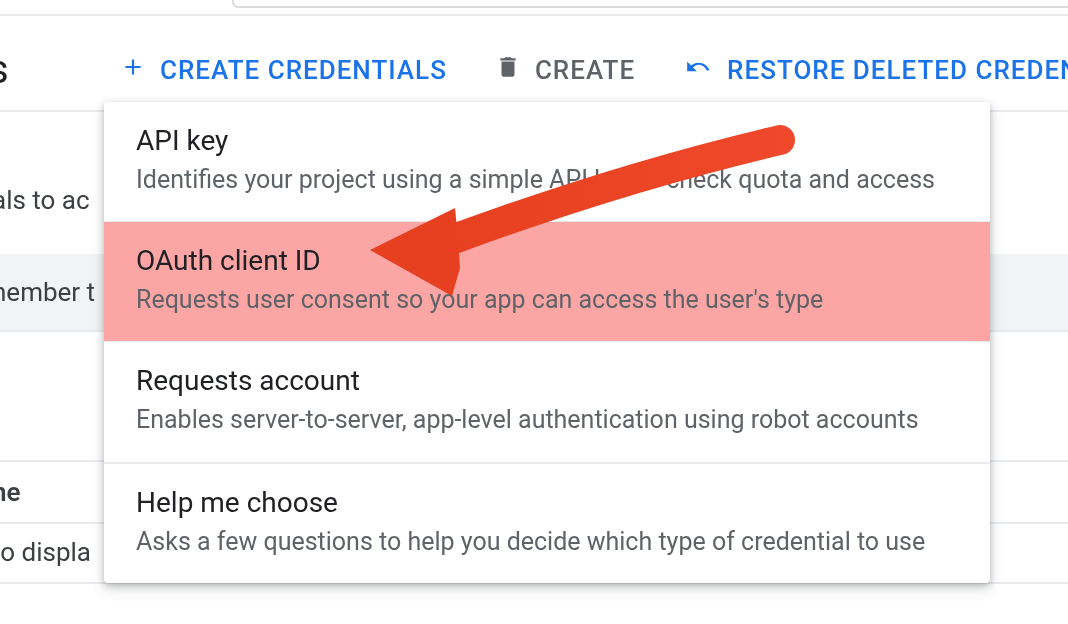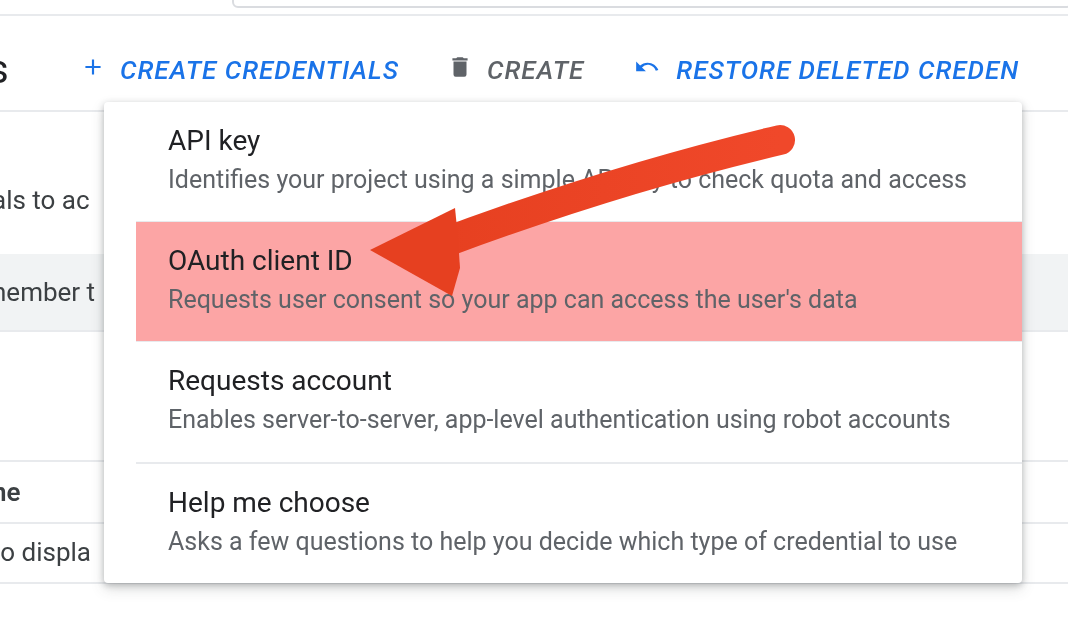--- a/index.html
+++ b/index.html
@@ -33,26 +33,25 @@
   }
 
   
   .toolbar {
     position: absolute;
     top: 40px;
     left: 0; right: 0;
     height: 60px;
     display: flex;
     gap: 48px;
-    padding-left: 80px;
+    padding-left: 120px;
     font-size: 26px;
     font-weight: 500;
     letter-spacing: 1px;
     white-space: nowrap;
-    font-style: italic;
   }
   .toolbar .tb-btn {
     display: inline-flex;
     align-items: center;
     gap: 14px;
     cursor: pointer;
   }
   .tb-blue { color: #1a73e8; }
   .tb-grey { color: #5f6368; }
   .tb-btn svg { flex: none; }
@@ -96,21 +95,20 @@
   .menu {
     position: absolute;
     left: 104px;
     top: 102px;
     width: 886px;
     background: #fff;
     border-radius: 4px;
     box-shadow: 0 2px 6px rgba(60,64,67,.3), 0 6px 14px rgba(60,64,67,.18);
     overflow: hidden;
     z-index: 20;
-    padding-left: 32px;
   }
   .menu .item {
     padding: 22px 32px 24px 32px;
     cursor: pointer;
   }
   .menu .item + .item { border-top: 1px solid #e8eaed; }
   .menu .item.group-sep { border-top: 2px solid #e8eaed; margin-top: 2px; }
   .menu .item.hover { background: #fca5a5; }
   .menu .title {
     font-size: 28px;
@@ -181,21 +179,21 @@
     <span class="cut-left"> to displa</span>
   </div>
 
 <div class="menu">
   <div class="item">
     <div class="title">API key</div>
     <div class="desc">Identifies your project using a simple API key to check quota and access</div>
   </div>
   <div class="item hover">
     <div class="title">OAuth client ID</div>
-    <div class="desc">Requests user consent so your app can access the user's data</div>
+    <div class="desc">Requests user consent so your app can access the user's type</div>
   </div>
   <div class="item">
     <div class="title">Requests account</div>
     <div class="desc">Enables server-to-server, app-level authentication using robot accounts</div>
   </div>
   <div class="item group-sep">
     <div class="title">Help me choose</div>
     <div class="desc">Asks a few questions to help you decide which type of credential to use</div>
   </div>
 </div>

